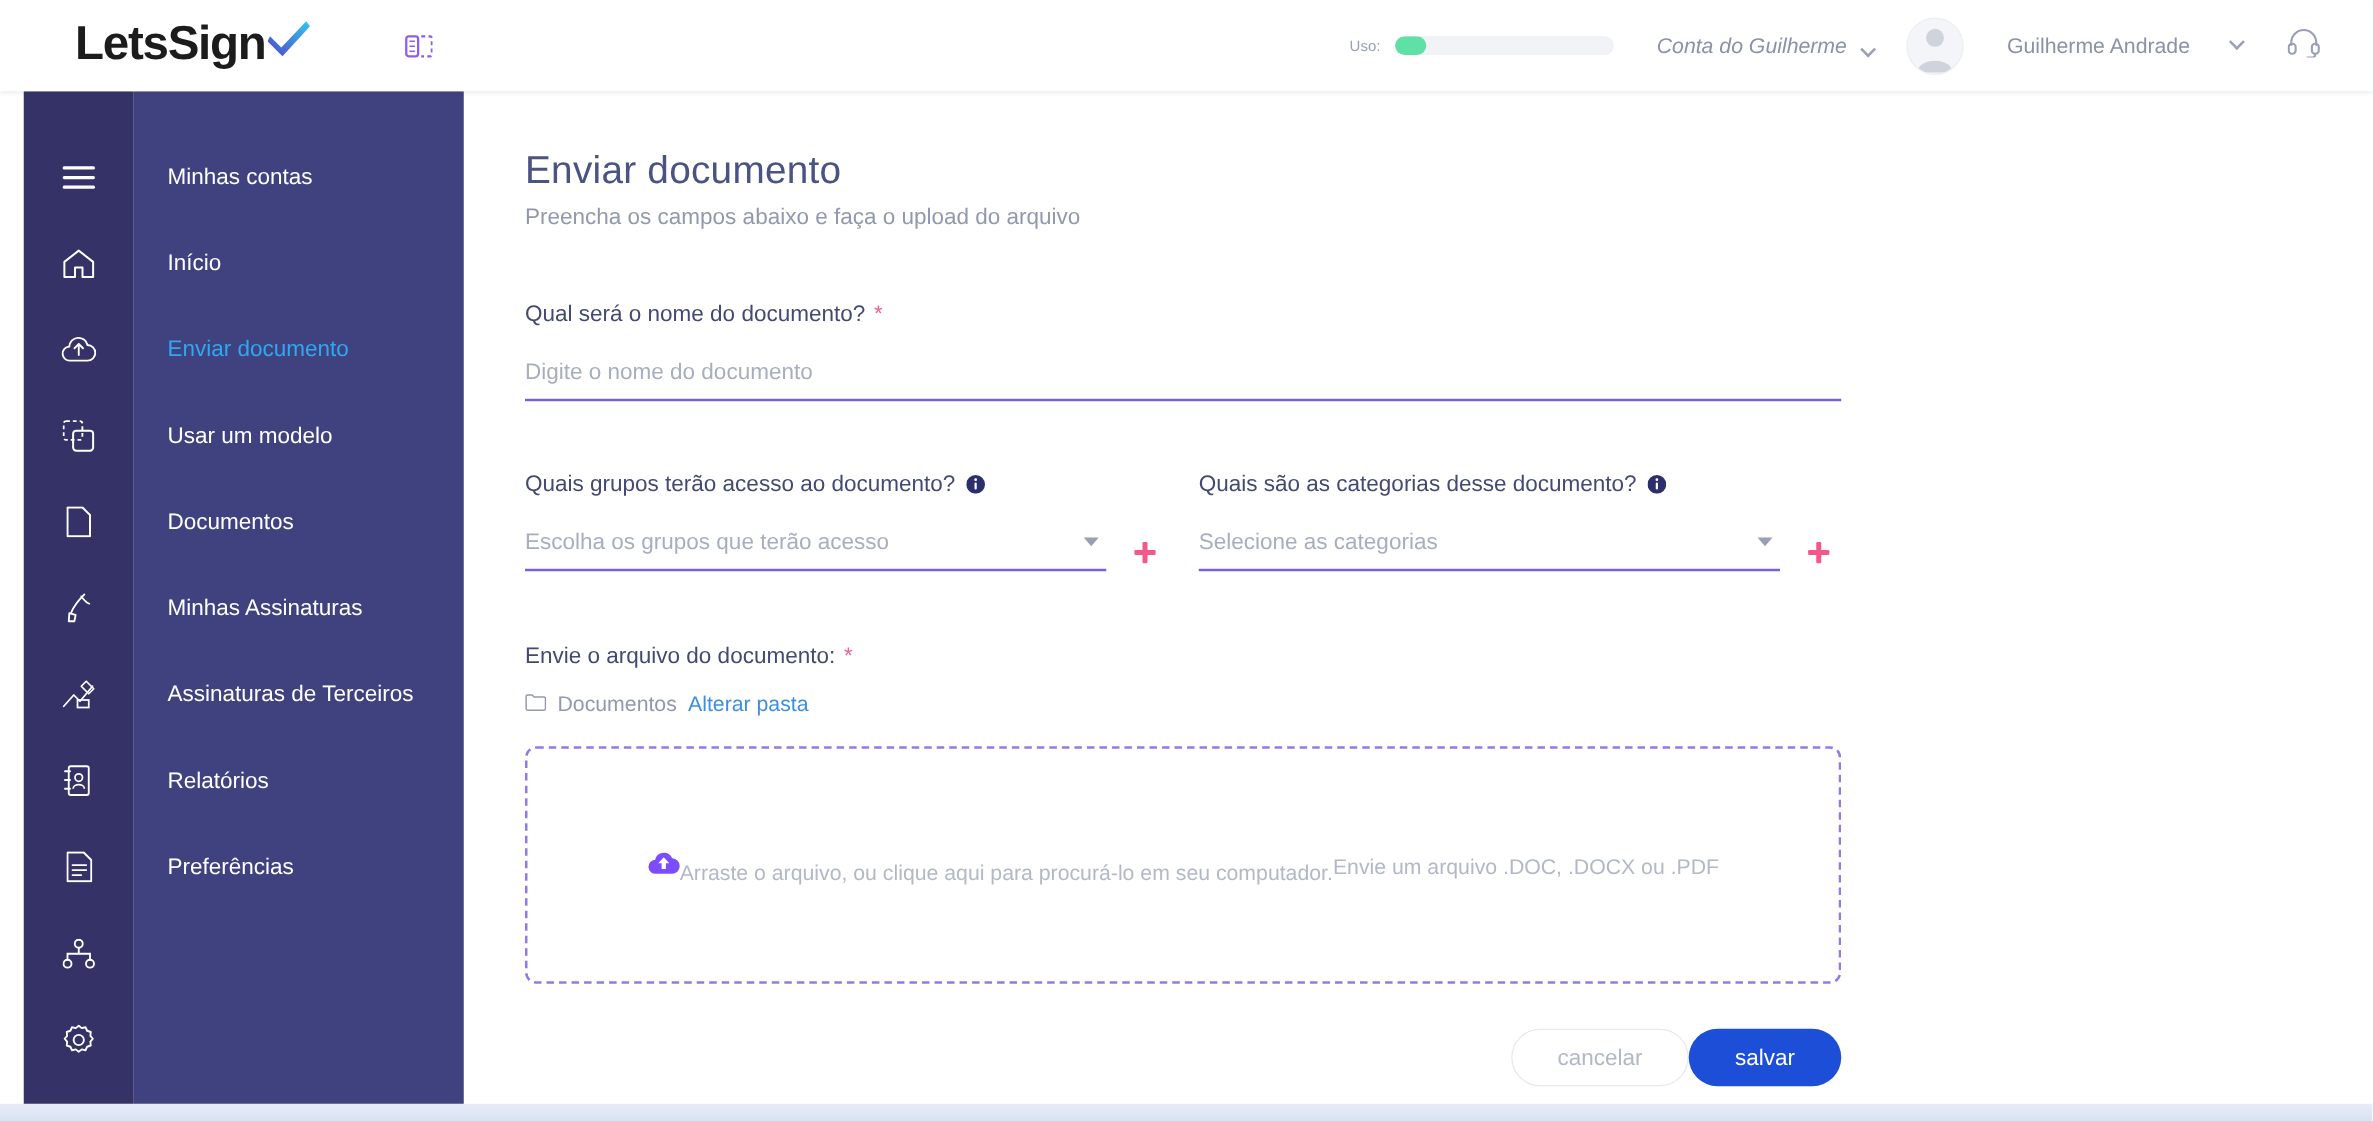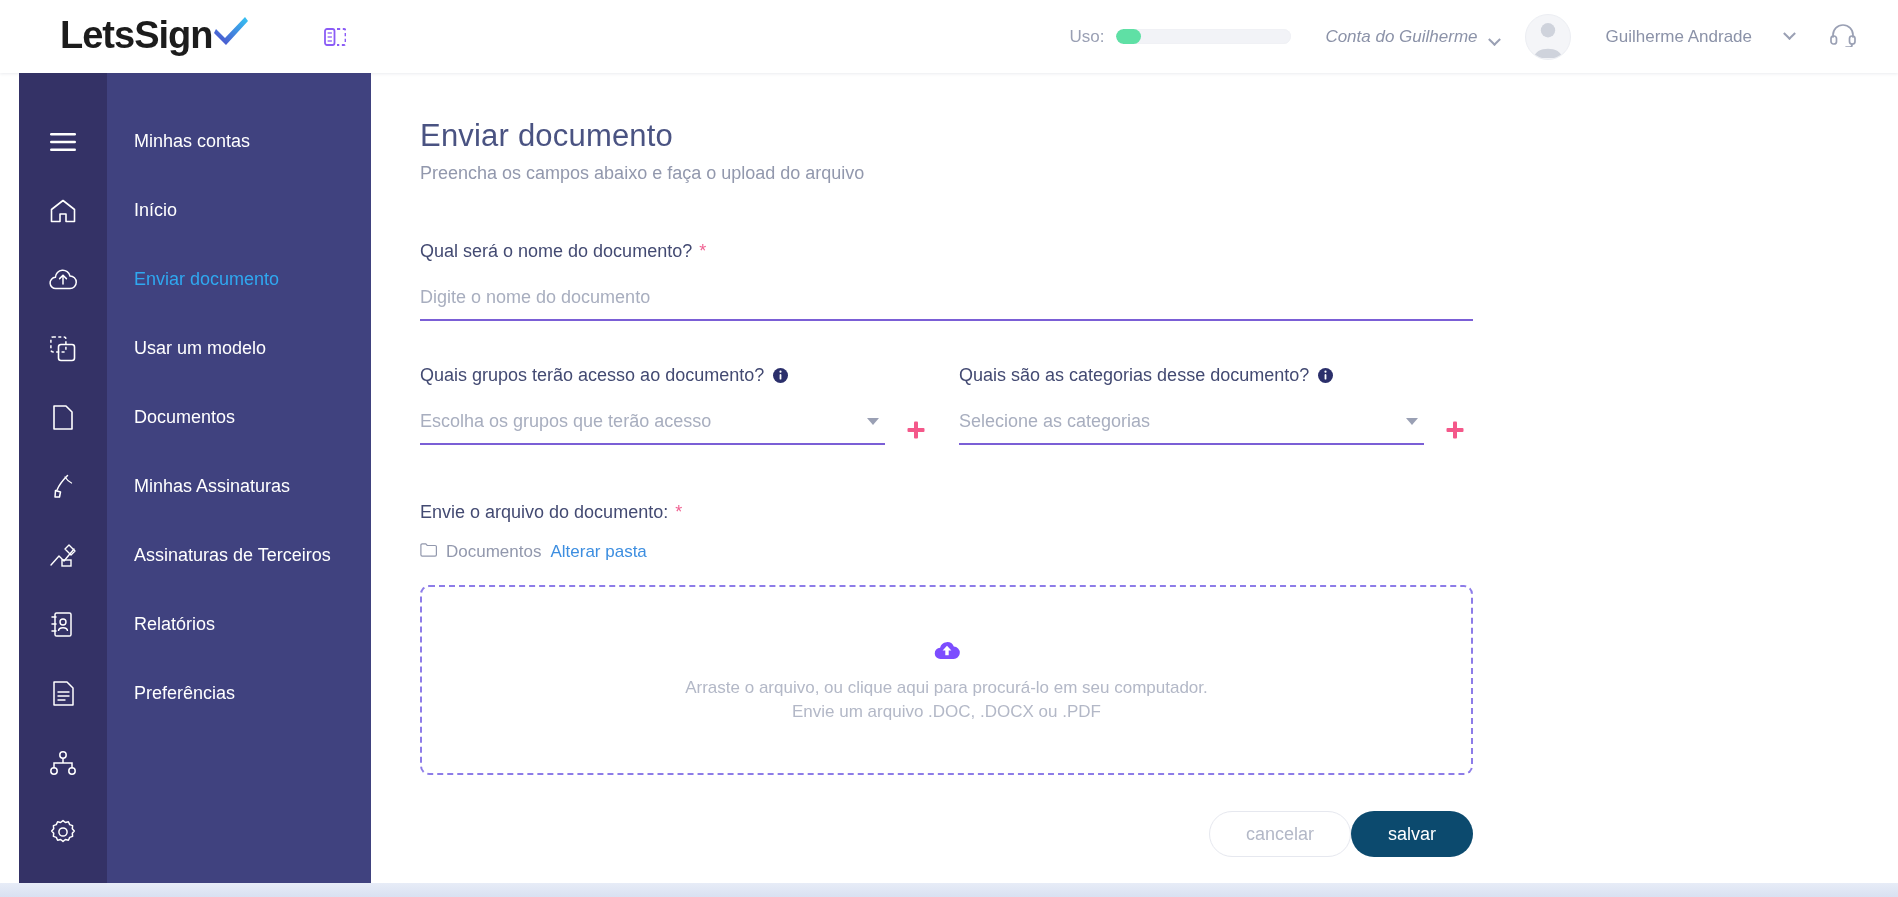--- a/index.html
+++ b/index.html
@@ -37,21 +37,21 @@
   .sidebar-toggle {
     margin-left:70px; width:34px; height:34px;
     display:flex; align-items:center; justify-content:center;
     cursor:pointer;
   }
 
   .topbar-right {
     margin-left:auto; display:flex; align-items:center; height:73px;
   }
   .usage { display:flex; align-items:center; margin-right:34px; }
-  .usage-label { color:#9aa0b4; font-size:17px; margin-right:12px; }
+  .usage-label { color:#9aa0b4; font-size:12px; margin-right:12px; }
   .usage-track {
     width:175px; height:15px; border-radius:9px;
     background:#f2f3f7; box-shadow:inset 0 0 0 1px #f0f1f5;
     overflow:hidden;
   }
   .usage-fill { height:100%; border-radius:9px; background:#5fe0a5; }
 
   .account-select {
     display:flex; align-items:flex-end; cursor:pointer; margin-right:26px;font-style:italic;
   }
@@ -120,21 +120,21 @@
 
   .underline-input {
     margin-top:19px;
     width:1053px; border:0; border-bottom:2px solid #7b5fd6;
     background:transparent; outline:none;
     font-size:18px; color:#434a72; padding:6px 0 11px 0;
     font-family:"Liberation Sans", sans-serif;
   }
   .underline-input::placeholder { color:#a8aebf; }
 
-  .two-col { display:flex; gap:26px; margin-top:44px; }
+  .two-col { display:flex; gap:26px; margin-top:56px; }
   .col { width:513px; }
   .select-row {
     margin-top:19px; display:flex; align-items:flex-end;
   }
   .fake-select {
     flex:1; border-bottom:2px solid #7b5fd6;
     display:flex; align-items:center; justify-content:space-between;
     padding:6px 2px 11px 0; cursor:pointer;
   }
   .fake-select .ph { font-size:18px; color:#a8aebf; }
@@ -151,41 +151,41 @@
   .folder-row {
     margin-top:19px; display:flex; align-items:center; gap:9px;
   }
   .folder-name { font-size:17px; color:#9298ad; }
   .folder-link { font-size:17px; color:#3d8ee0; cursor:pointer; }
 
   .dropzone {
     margin-top:23px;
     width:1053px; height:190px;
     border:2px dashed #8d7ce8; border-radius:9px;
-    display:flex; flex-direction:column; align-items:center; justify-content:center;
+    display:flex; flex-direction:row; align-items:center; justify-content:center;
     cursor:pointer;
   }
   .dz-text { font-size:17px; color:#b3b8c7; margin-top:14px; }
   .dz-text2 { font-size:17px; color:#b3b8c7; margin-top:4px; }
 
   .actions {
     width:1053px; margin-top:36px;
     display:flex; justify-content:flex-end; 
   }
   .btn {
     border-radius:26px; font-size:18px; cursor:pointer;
     font-family:"Liberation Sans", sans-serif;
     height:46px; display:flex; align-items:center; justify-content:center;
   }
   .btn-cancel {
     width:142px; background:#ffffff; color:#b3b8c7;
     border:1px solid #e6e8ef;
   }
   .btn-save {
-    width:122px; background:#0c4a6e; color:#ffffff; border:0;
+    width:122px; background:#1d4ed8; color:#ffffff; border:0;
   }
 
   
   .bottom-strip {
     position:absolute; left:0; top:883px; width:1898px; height:14px;
     background:linear-gradient(to bottom,#e7ecf7 0%,#d9e1f2 100%);
   }
 </style>
 </head>
 <body>

